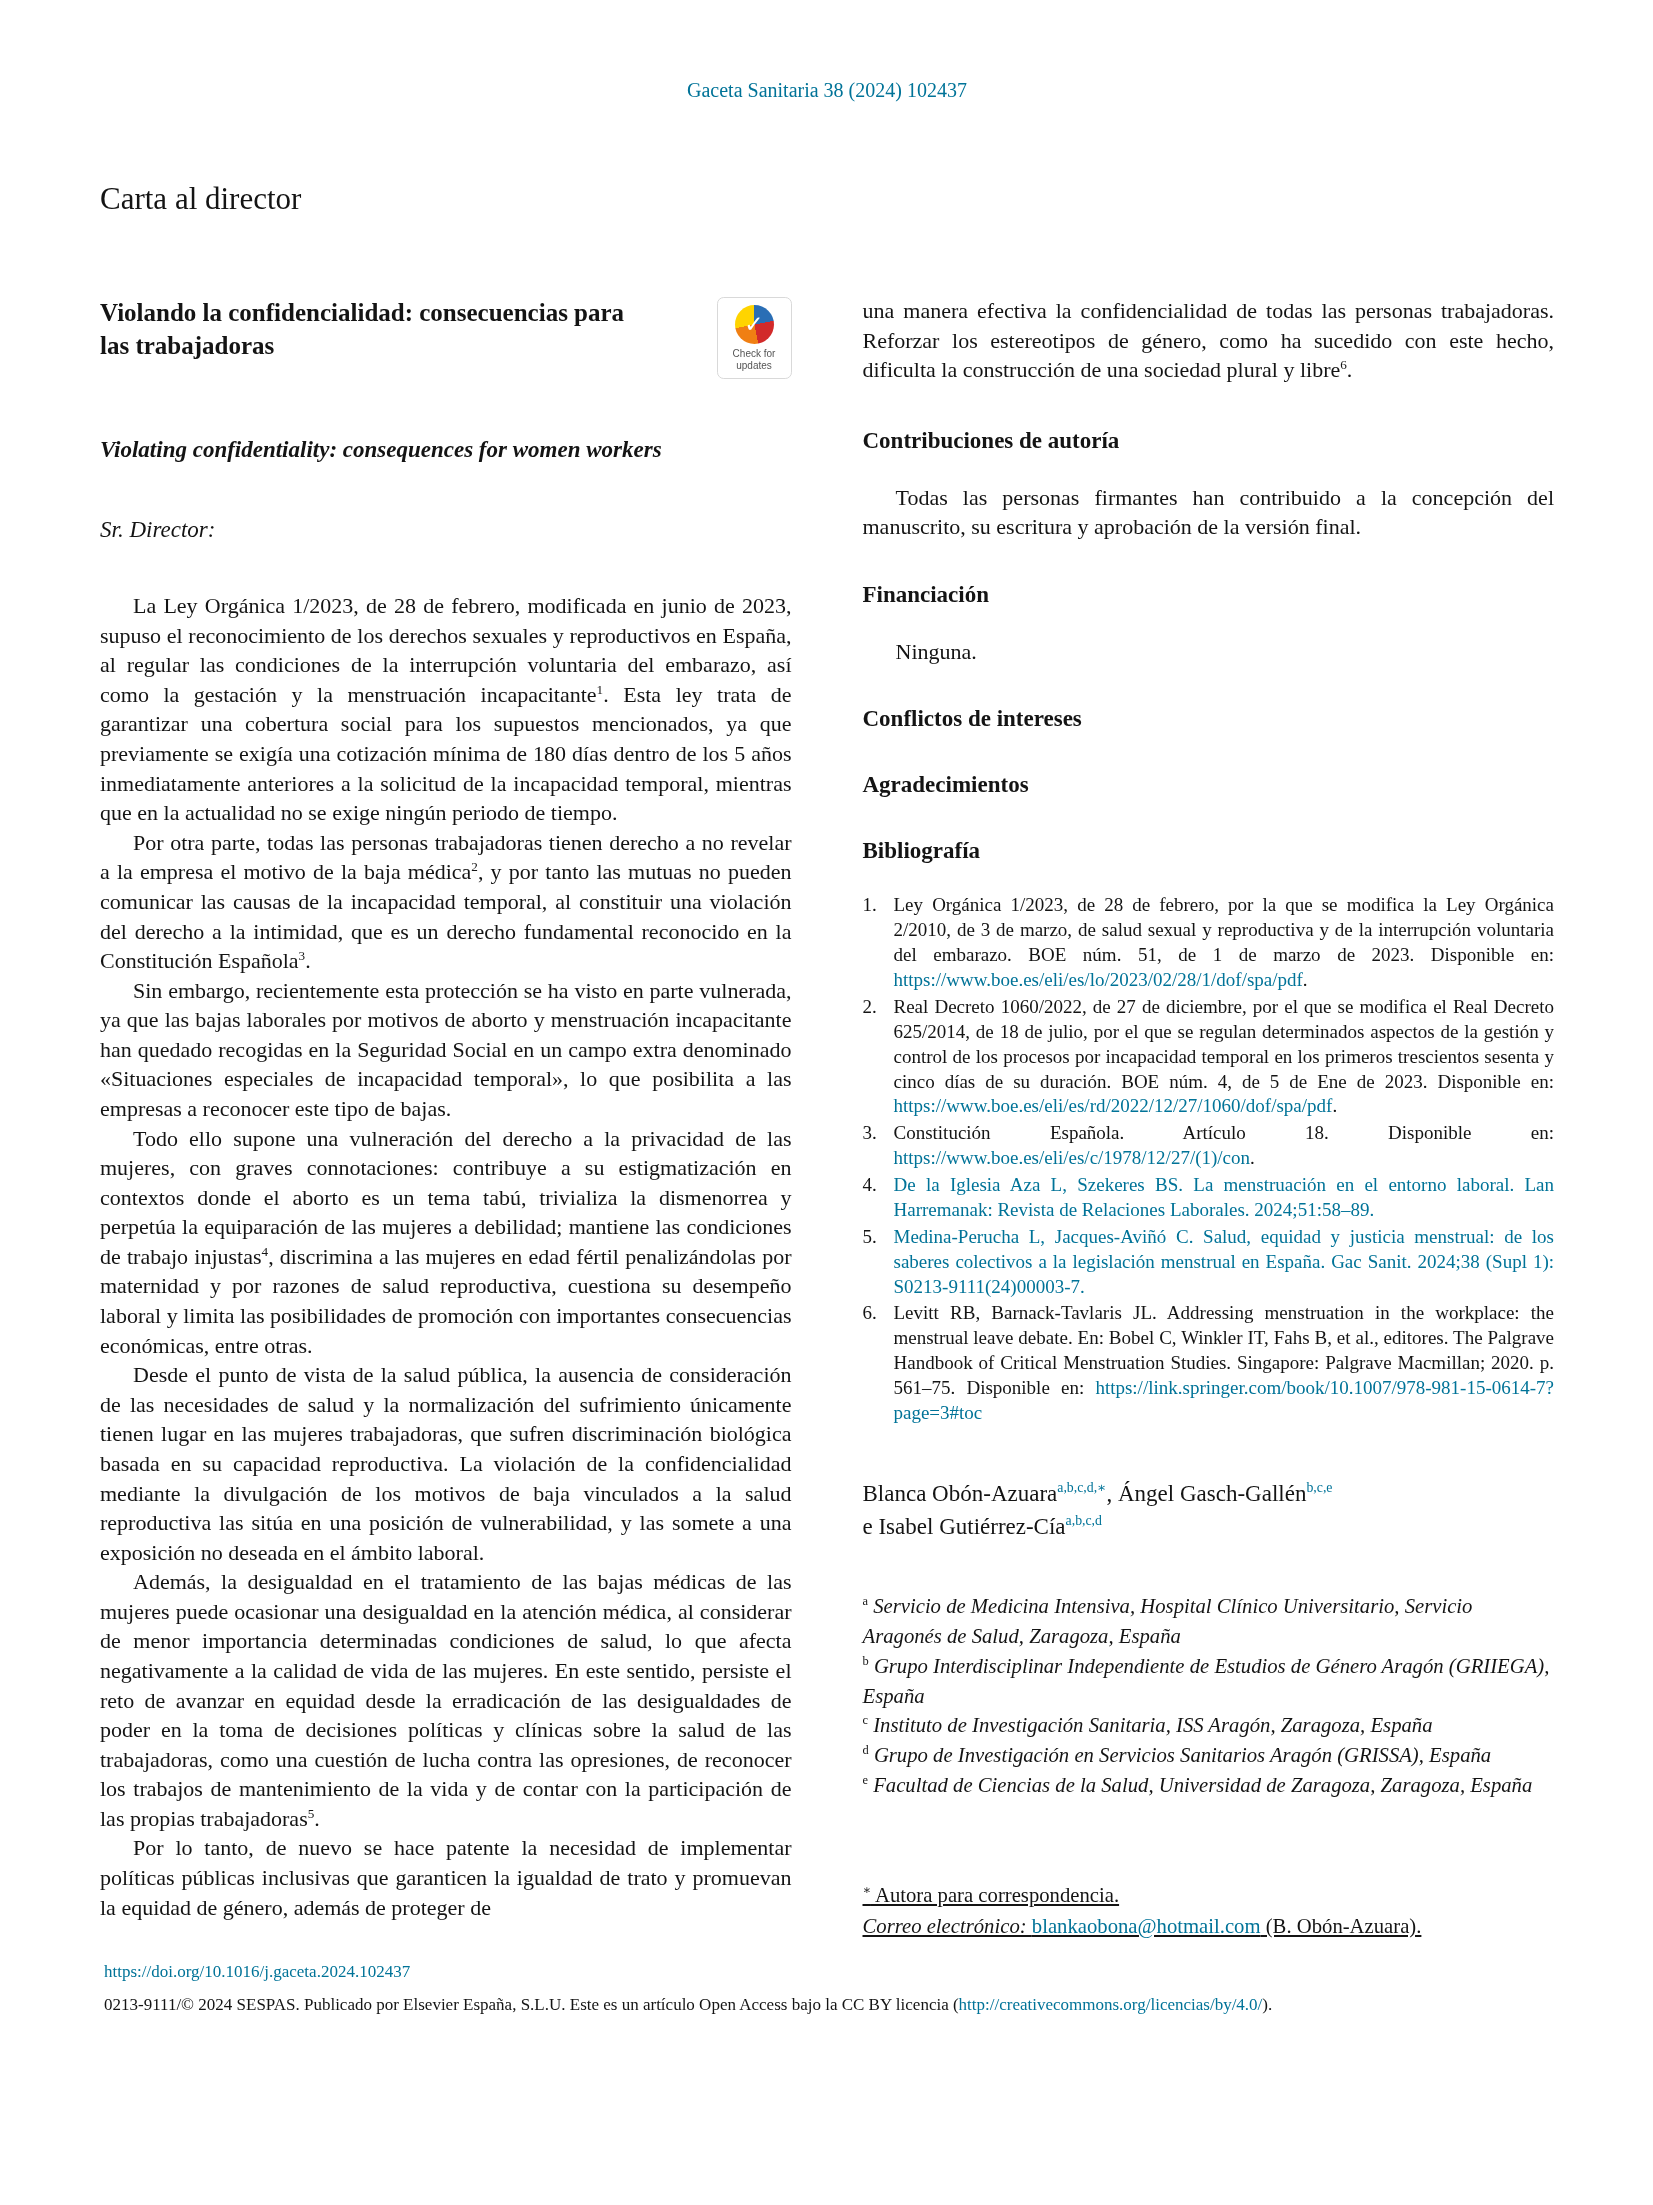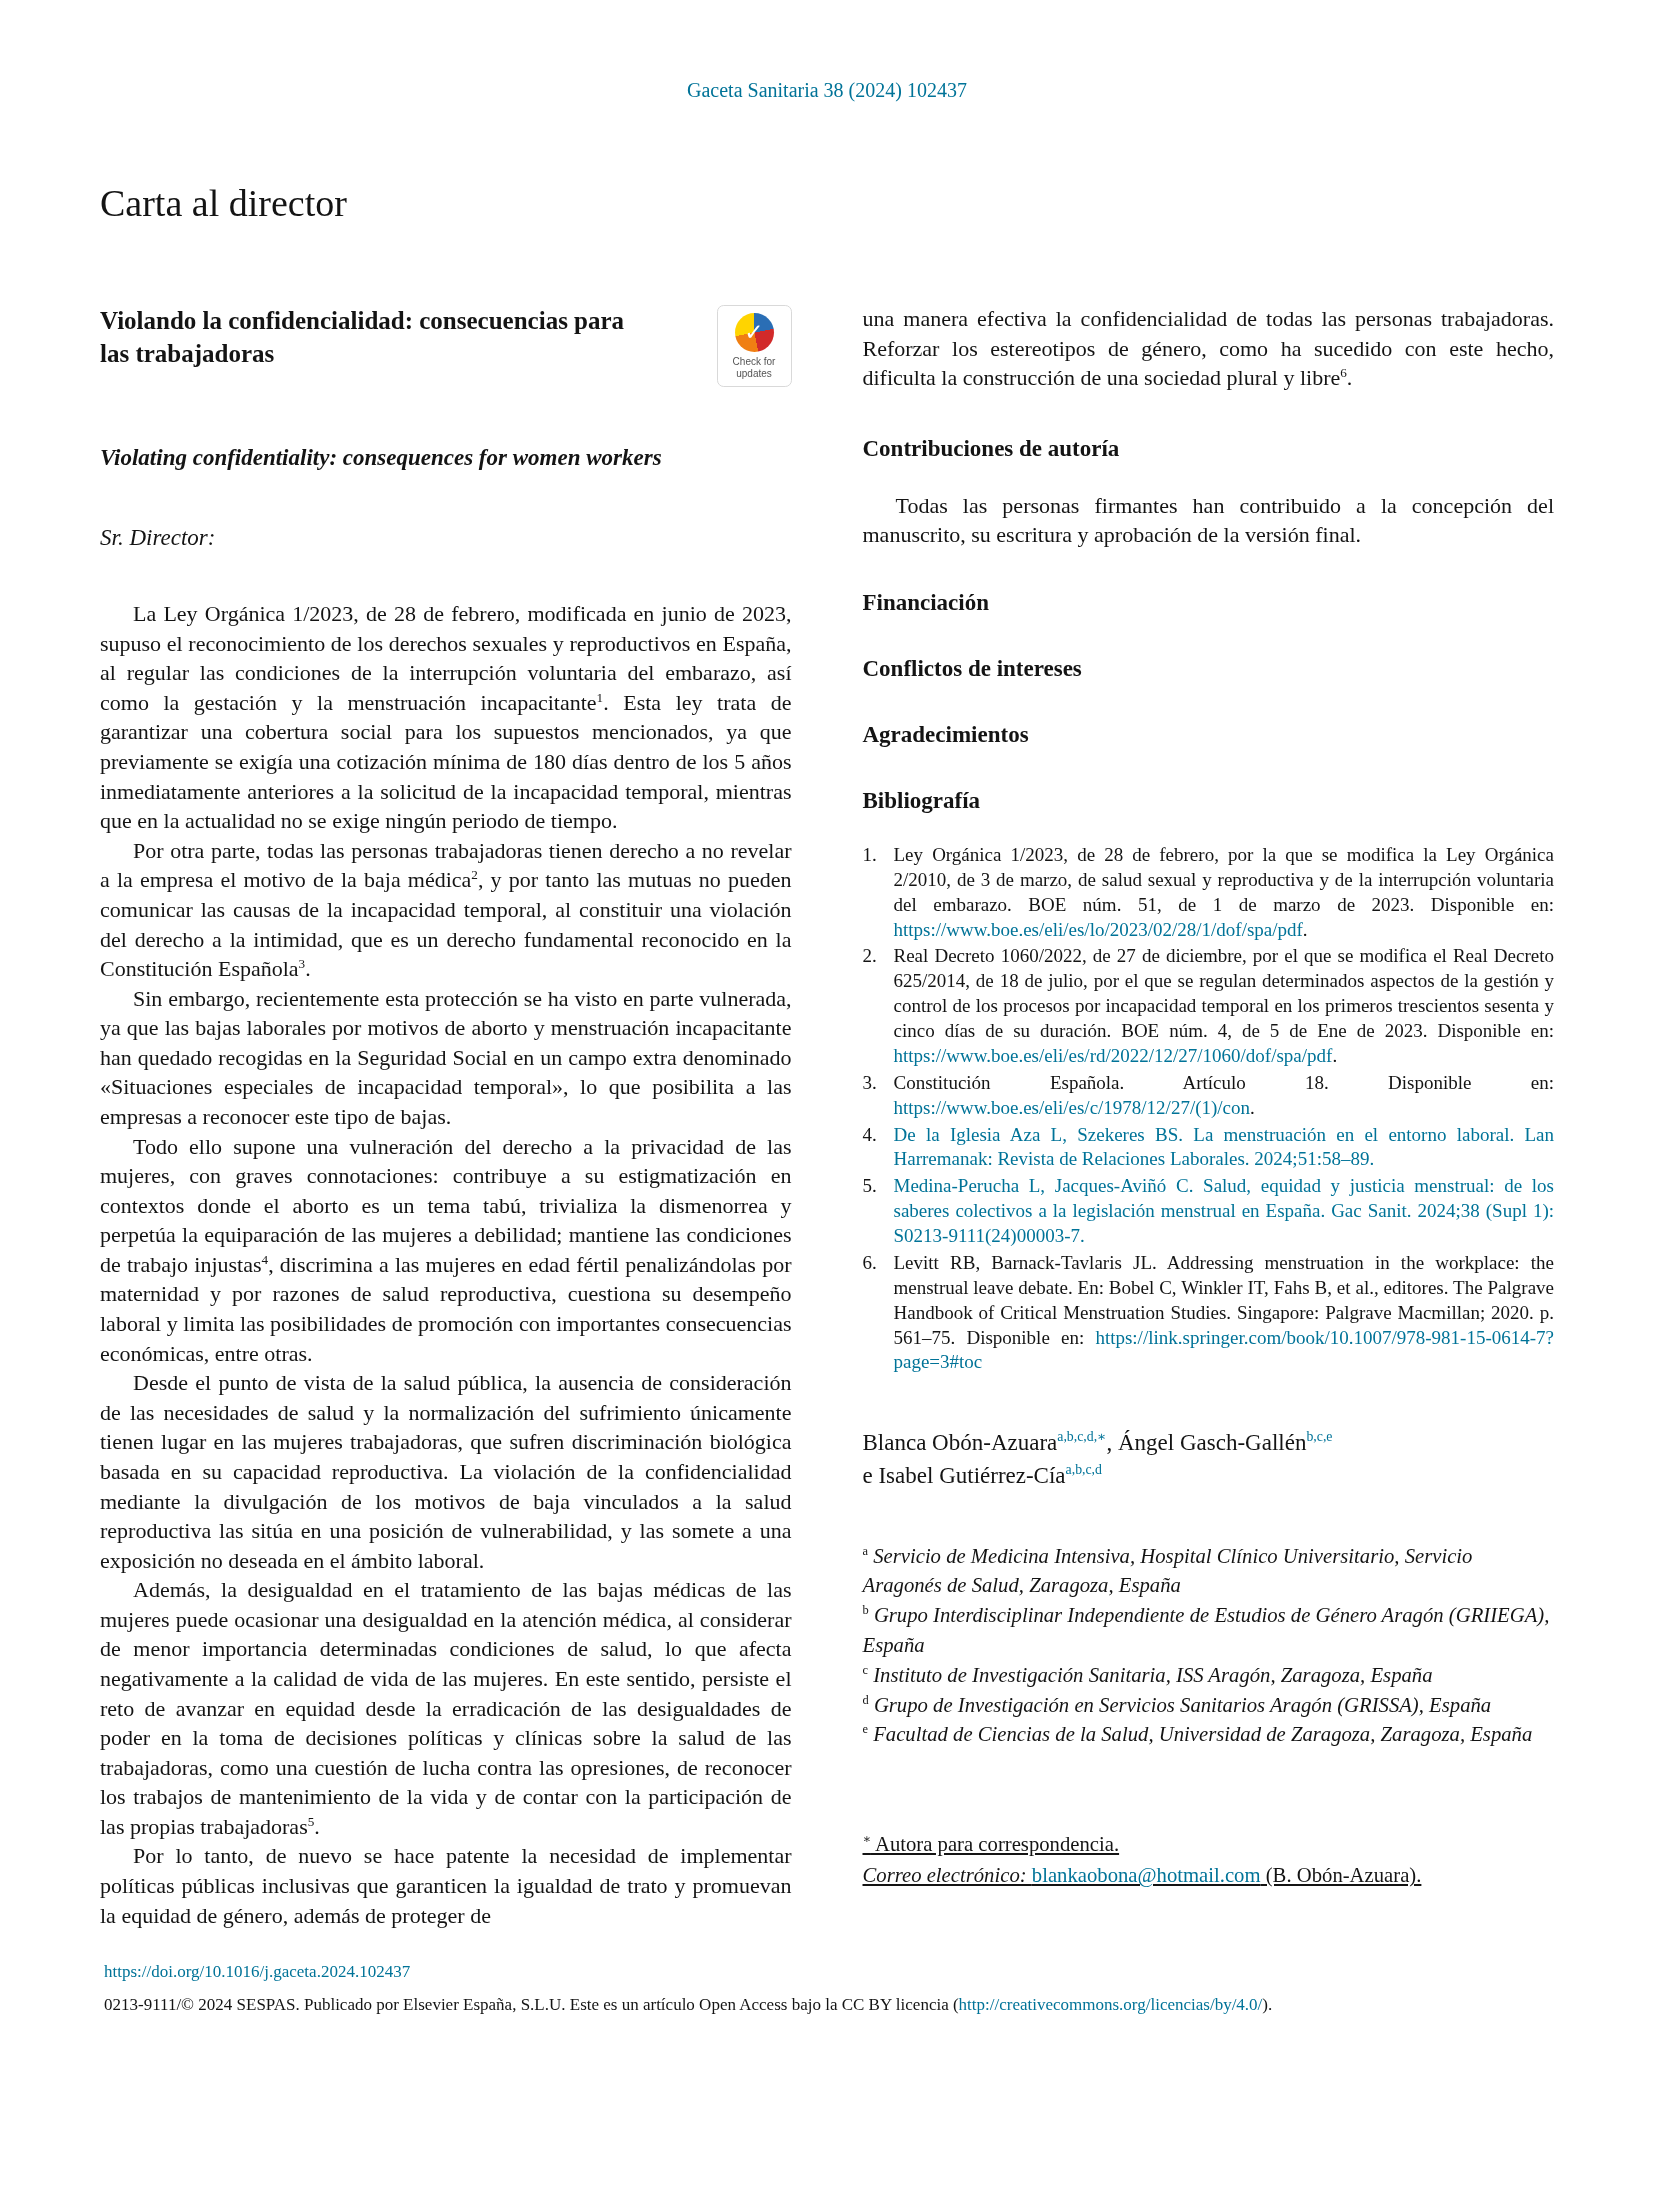--- a/index.html
+++ b/index.html
@@ -9,21 +9,21 @@
     font-family:"Liberation Serif","DejaVu Serif",serif;
     color:#141414;
     -webkit-font-smoothing:antialiased;
   }
   .page { padding:79px 100px 0 100px; }
 
   .journal-line {
     display:block; text-align:center; font-size:20px; color:#007398;
     text-decoration:none; margin-bottom:79px;
   }
-  .section-heading { font-size:38px; font-weight:400; margin-bottom:79px; }
+  .section-heading { font-size:31px; font-weight:400; margin-bottom:79px; }
 
   .columns { display:flex; gap:71px; align-items:flex-start; }
   .col { width:692px; }
 
   .title-row { display:flex; justify-content:space-between; align-items:flex-start; margin-bottom:56px; }
   .title-es { font-size:25px; font-weight:bold; line-height:1.32; width:553px; }
   .crossmark {
     width:75px; border:1.3px solid #d9d9d9; border-radius:6.7px;
     padding:6.7px 4px 5.3px; text-align:center; background:#fff; cursor:pointer;
     margin-top:1.3px;
@@ -101,20 +101,21 @@
     </div>
 
     <div class="col">
 
       <p class="body noindent"><span>una manera efectiva la confidencialidad de todas las personas trabajadoras. Reforzar los estereotipos de género, como ha sucedido con este hecho, dificulta la construcción de una sociedad plural y libre</span><sup>6</sup><span>.</span></p>
 
       <h2 class="sec first">Contribuciones de autoría</h2>
       <p class="body">Todas las personas firmantes han contribuido a la concepción del manuscrito, su escritura y aprobación de la versión final.</p>
 
       <h2 class="sec">Financiación</h2>
+      <p class="body">Ninguna.</p>
 
       <h2 class="sec">Conflictos de intereses</h2>
 
       <h2 class="sec">Agradecimientos</h2>
 
       <h2 class="sec">Bibliografía</h2>
 
       <div class="refs">
         <div class="ref">
           <span class="ref-num">1.</span>

